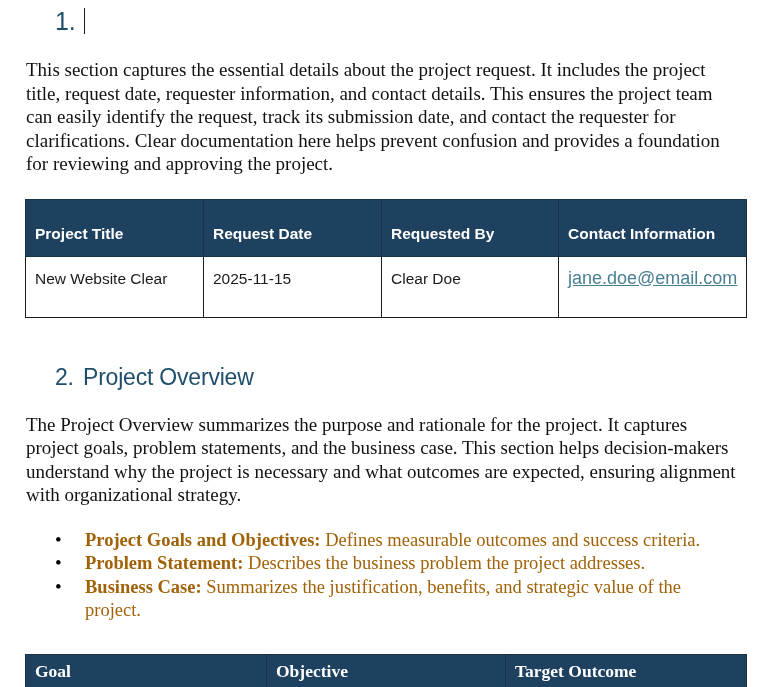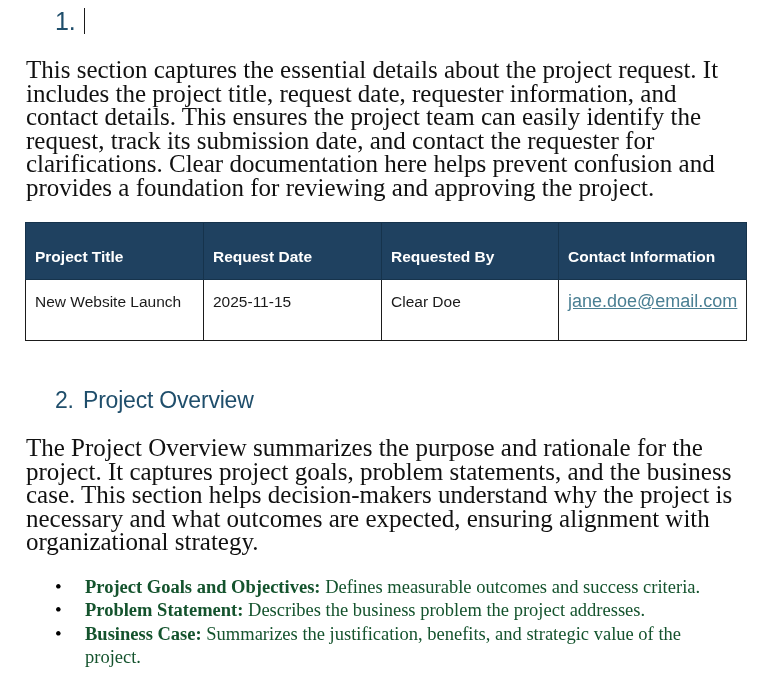--- a/index.html
+++ b/index.html
@@ -53,39 +53,39 @@
     height: 26px;
     background: #1a1a1a;
     margin-left: 1px;
     vertical-align: -5px;
     align-self: center;
   }
 
   
   .para {
     font-family: "Liberation Serif", "DejaVu Serif", serif;
-    font-size: 25px;
+    font-size: 19px;
     line-height: 23.5px;
     color: #111111;
     margin: 0;
     padding: 0 40px 0 26px;
     text-align: left;
   }
   .p1 { padding-top: 22px; }
   .p2 { padding-top: 22px; }
 
   
   ul.bullets {
     margin: 0;
     padding: 0;
     list-style: none;
     font-family: "Liberation Serif", "DejaVu Serif", serif;
     font-size: 18.5px;
     line-height: 23.5px;
-    color: #14532d;
+    color: #a16207;
   }
   ul.bullets > li {
     position: relative;
     padding-left: 85px;
     padding-right: 46px;
     margin: 0;
   }
   ul.bullets > li::before {
     content: "\2022";
     position: absolute;
@@ -176,21 +176,21 @@
     <thead>
       <tr>
         <th>Project Title</th>
         <th>Request Date</th>
         <th>Requested By</th>
         <th>Contact Information</th>
       </tr>
     </thead>
     <tbody>
       <tr>
-        <td>New Website Launch</td>
+        <td>New Website Clear</td>
         <td>2025-11-15</td>
         <td>Clear Doe</td>
         <td><a class="mail" href="#">jane.doe@email.com</a></td>
       </tr>
     </tbody>
   </table>
 
   <div class="spacer-after-t1"></div>
 
   <div class="heading heading-2">

